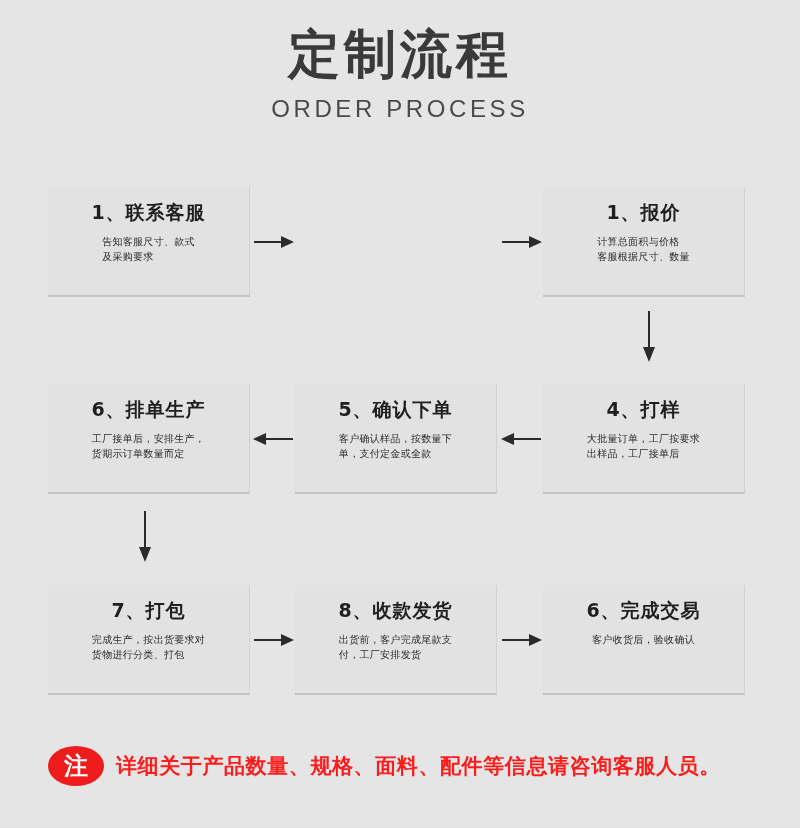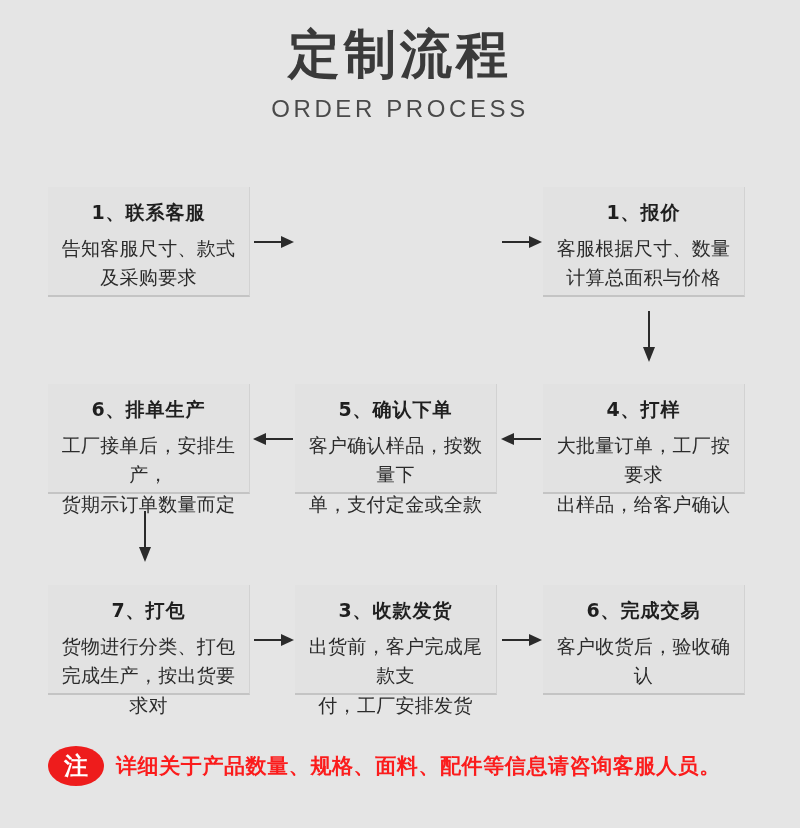--- a/index.html
+++ b/index.html
@@ -65,37 +65,37 @@
     width: 202px;
     height: 110px;
     background: #e2e2e2;
     border-bottom: 2px solid #c4c4c4;
     border-right: 1px solid #d2d2d2;
     display: flex;
     flex-direction: column;
     align-items: center;
     justify-content: flex-start;
     padding-top: 14px;
-    text-align: center;
+    text-align: left;
   }
   .col-0 { left: 0px; }
   .col-1 { left: 247px; }
   .col-2 { left: 495px; }
 
   .box-title {
     font-size: 19px;
     font-weight: 700;
     color: #1f1f1f;
     letter-spacing: 1px;
     line-height: 1.2;
     margin-bottom: 10px;
     font-family: "DejaVu Sans", "Liberation Sans", sans-serif;
   }
   .box-desc {
-    font-size: 19px;
+    font-size: 10px;
     font-weight: 400;
     color: #2b2b2b;
     line-height: 1.55;
     letter-spacing: 0.3px;
     padding: 0 8px;
     font-family: "DejaVu Sans", "Liberation Sans", sans-serif;
   }
 
   
   .arrow-h {
@@ -220,22 +220,22 @@
 
 
       <div class="arrow-h a-1">
         <div class="shaft"></div>
         <div class="head"></div>
       </div>
 
       <div class="box col-2">
         <div class="box-title">1、报价</div>
         <div class="box-desc">
+          <div>计算总面积与价格</div>
           <div>客服根据尺寸、数量</div>
-          <div>计算总面积与价格</div>
         </div>
       </div>
     </div>
 
     <div class="arrow-v v-right">
       <div class="shaft"></div>
       <div class="head"></div>
     </div>
 
     <div class="row row-2">
@@ -262,46 +262,46 @@
 
       <div class="arrow-h a-1 left">
         <div class="shaft"></div>
         <div class="head"></div>
       </div>
 
       <div class="box col-2">
         <div class="box-title">4、打样</div>
         <div class="box-desc">
           <div>大批量订单，工厂按要求</div>
-          <div>出样品，给客户确认</div>
+          <div>出样品，工厂接单后</div>
         </div>
       </div>
     </div>
 
     <div class="arrow-v v-left">
       <div class="shaft"></div>
       <div class="head"></div>
     </div>
 
     <div class="row row-3">
       <div class="box col-0">
         <div class="box-title">7、打包</div>
         <div class="box-desc">
+          <div>完成生产，按出货要求对</div>
           <div>货物进行分类、打包</div>
-          <div>完成生产，按出货要求对</div>
         </div>
       </div>
 
       <div class="arrow-h a-0">
         <div class="shaft"></div>
         <div class="head"></div>
       </div>
 
       <div class="box col-1">
-        <div class="box-title">3、收款发货</div>
+        <div class="box-title">8、收款发货</div>
         <div class="box-desc">
           <div>出货前，客户完成尾款支</div>
           <div>付，工厂安排发货</div>
         </div>
       </div>
 
       <div class="arrow-h a-1">
         <div class="shaft"></div>
         <div class="head"></div>
       </div>

